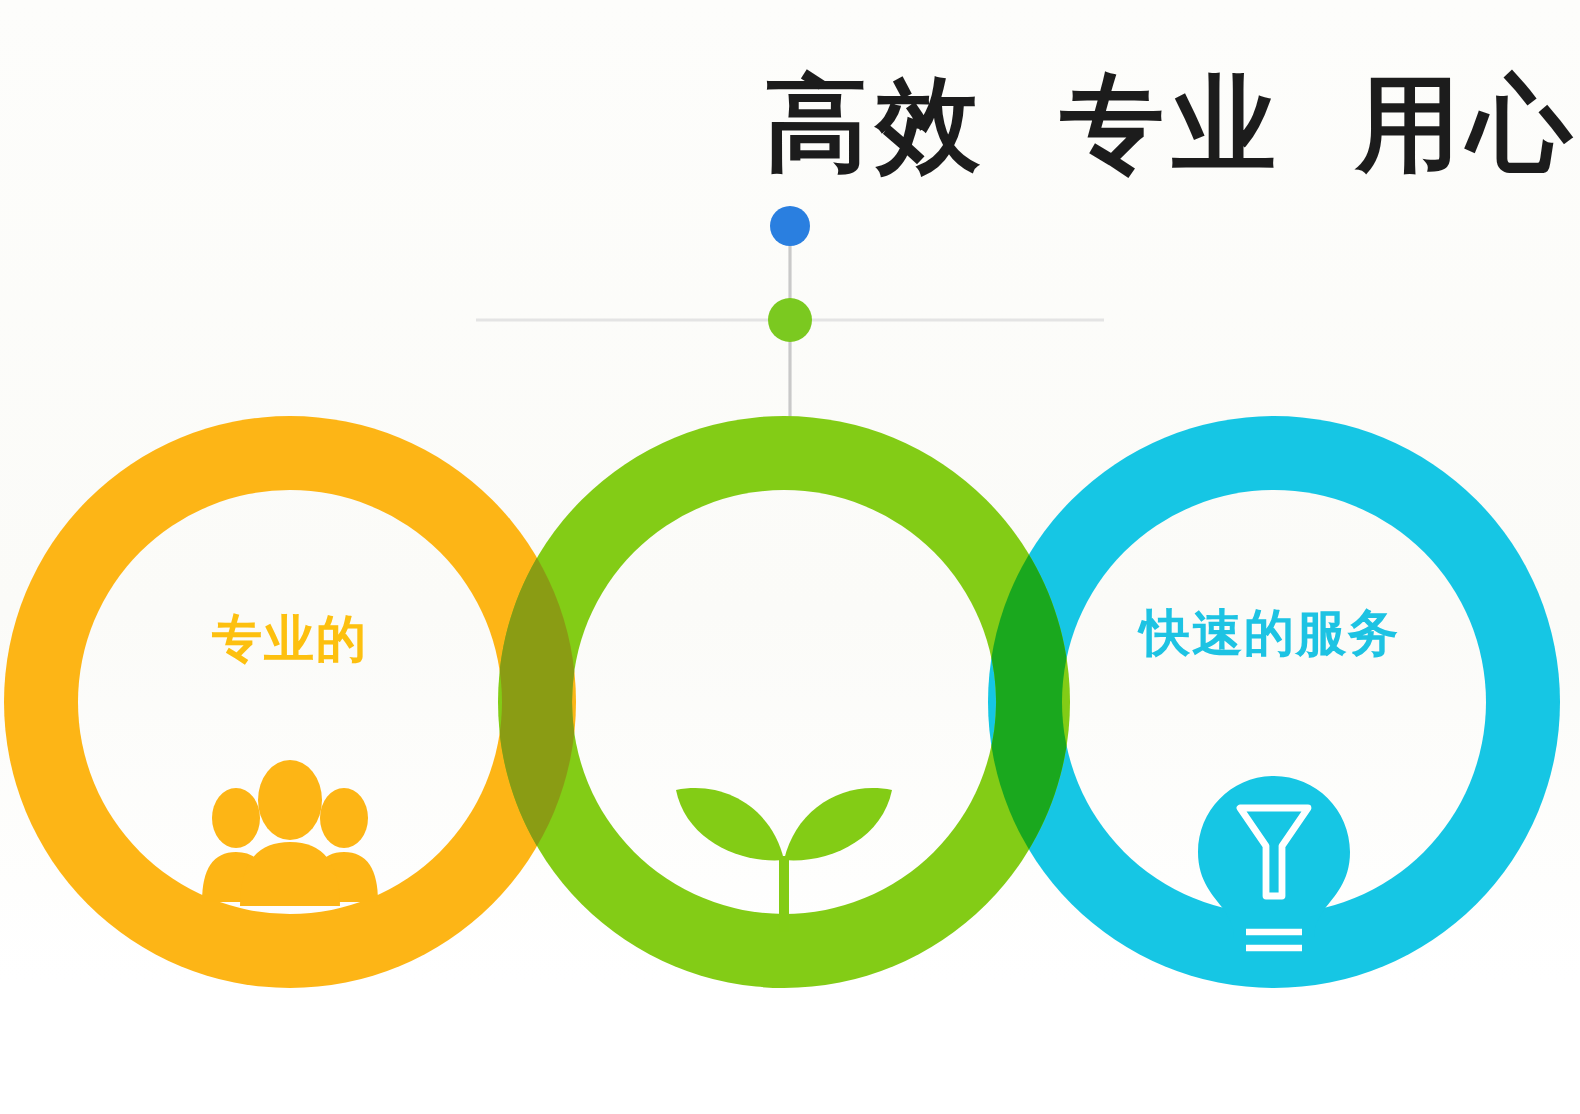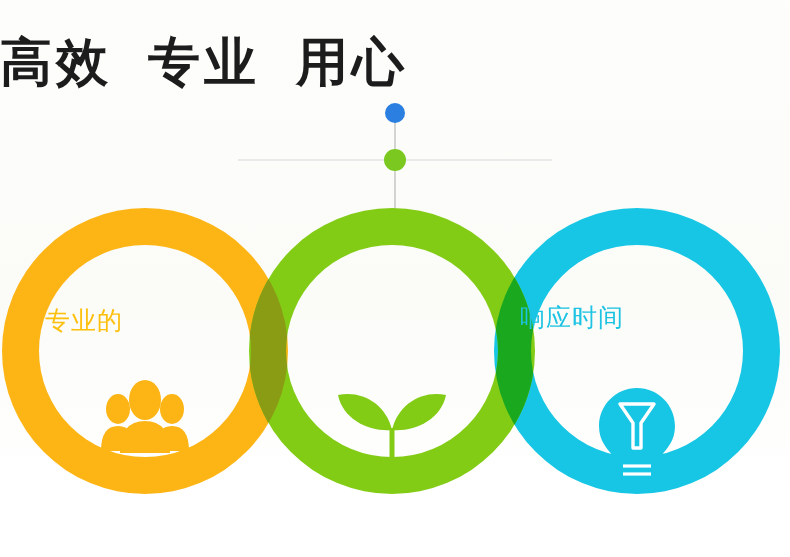--- a/index.html
+++ b/index.html
@@ -20,43 +20,44 @@
     background: linear-gradient(180deg,#fdfdfb 0%, #fbfbf8 55%, #ffffff 88%, #ffffff 100%);
     overflow: hidden;
   }
 
   
   .headline {
     position: absolute;
     top: 28px;
     left: 0;
     width: 790px;
-    text-align: left;
+    text-align: right;
     font-family: "Liberation Sans", sans-serif;
     font-size: 52px;
     font-weight: bold;
     letter-spacing: 4px;
     color: #1c1c1c;
     white-space: nowrap;
     user-select: none;
   }
   .headline .seg { display: inline-block; }
   .headline .gap { display: inline-block; width: 36px; }
 
   
   .rings-svg {
     position: absolute;
     left: 0;
     top: 0;
   }
 
   .ring-label {
     position: absolute;
+    text-align: center;
     font-family: "Liberation Sans", sans-serif;
-    font-weight: normal;
+    font-weight: bold;
     font-size: 25px;
     line-height: 34px;
     letter-spacing: 1px;
     white-space: nowrap;
     user-select: none;
   }
   .ring-label .l2 { display: block; }
 
   #label-1 { left: 45px;  top: 303px; width: 200px; color: #fdc00f; }
   #label-2 { left: 283px; top: 303px; width: 225px; color: #6ec818; }
@@ -176,16 +177,16 @@
       <line x1="623" y1="474" x2="651" y2="474" stroke="#ffffff" stroke-width="3.2"></line>
     </g>
   </svg>
 
   <div class="ring-label" id="label-1">
     <span>专业的</span>
   </div>
 
 
   <div class="ring-label" id="label-3">
-    <span>响应时间</span>
+    <span>快速的服务</span>
   </div>
 
 </div>
 
 </body></html>

